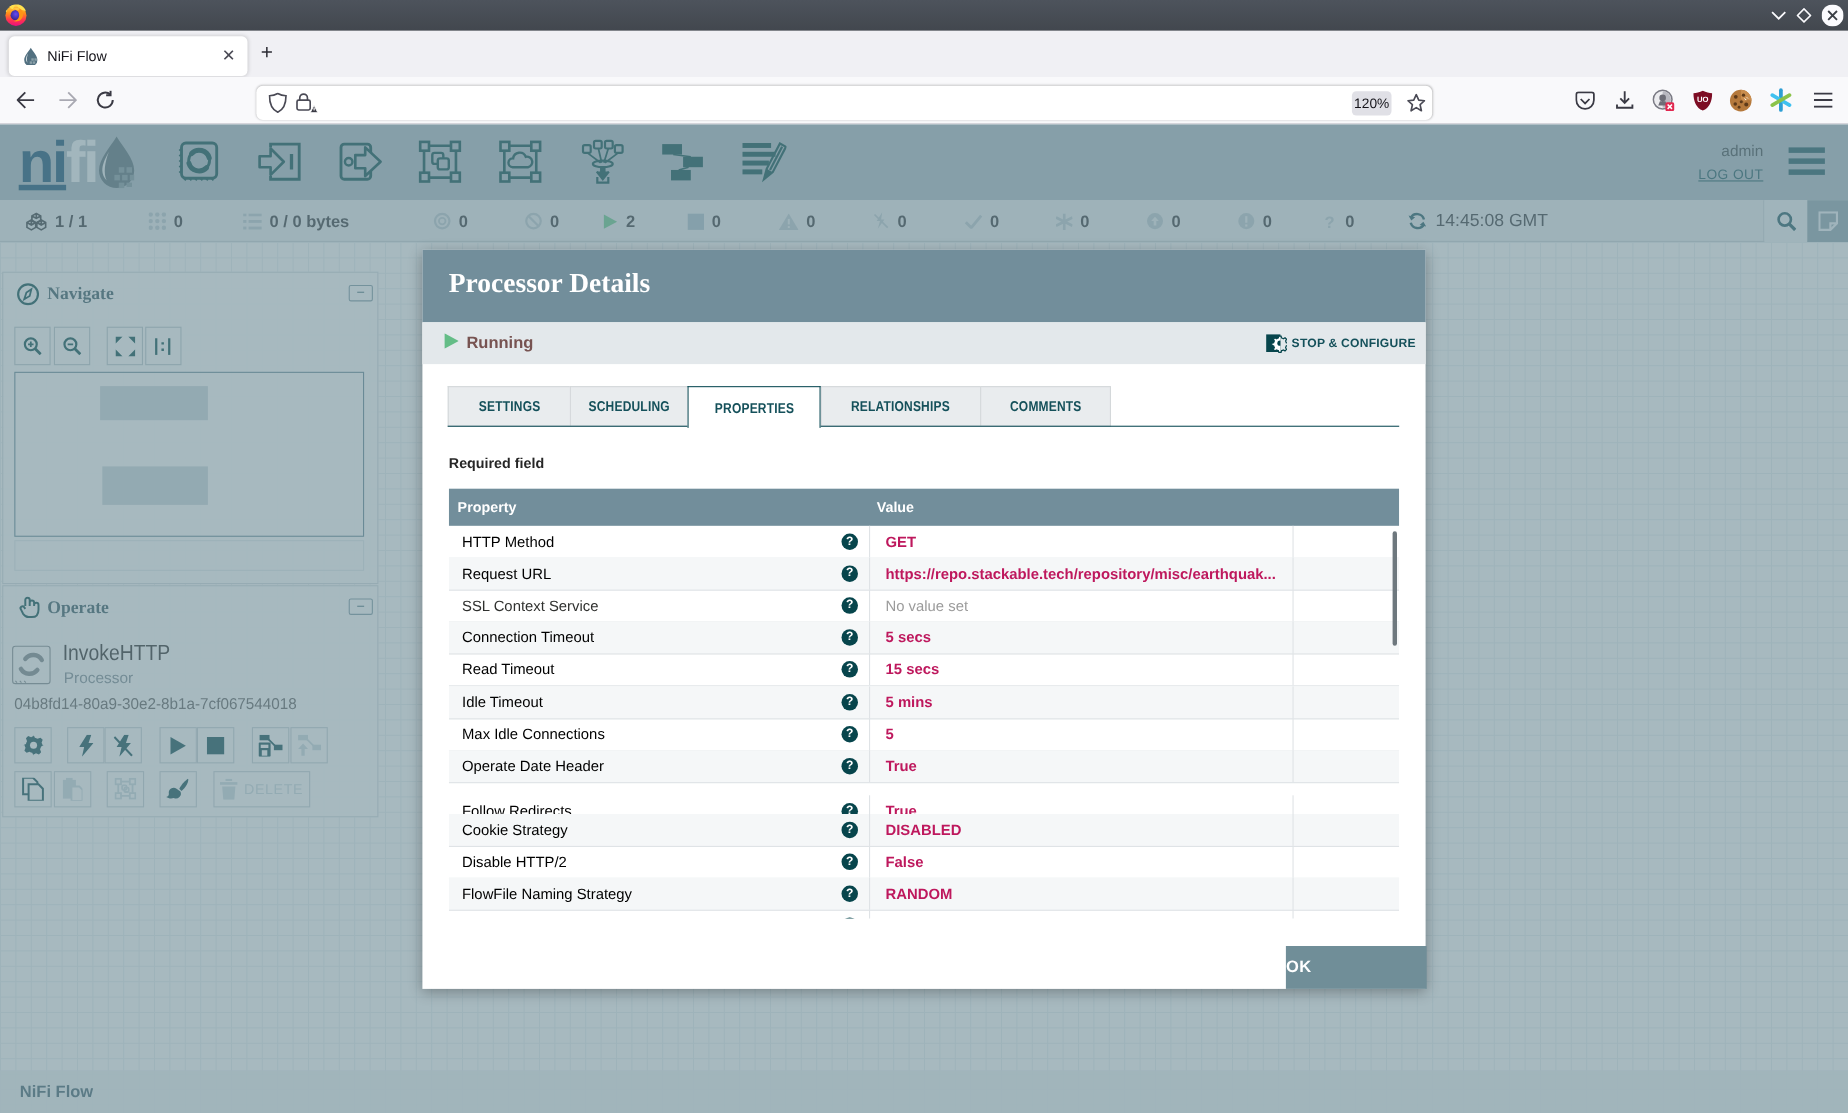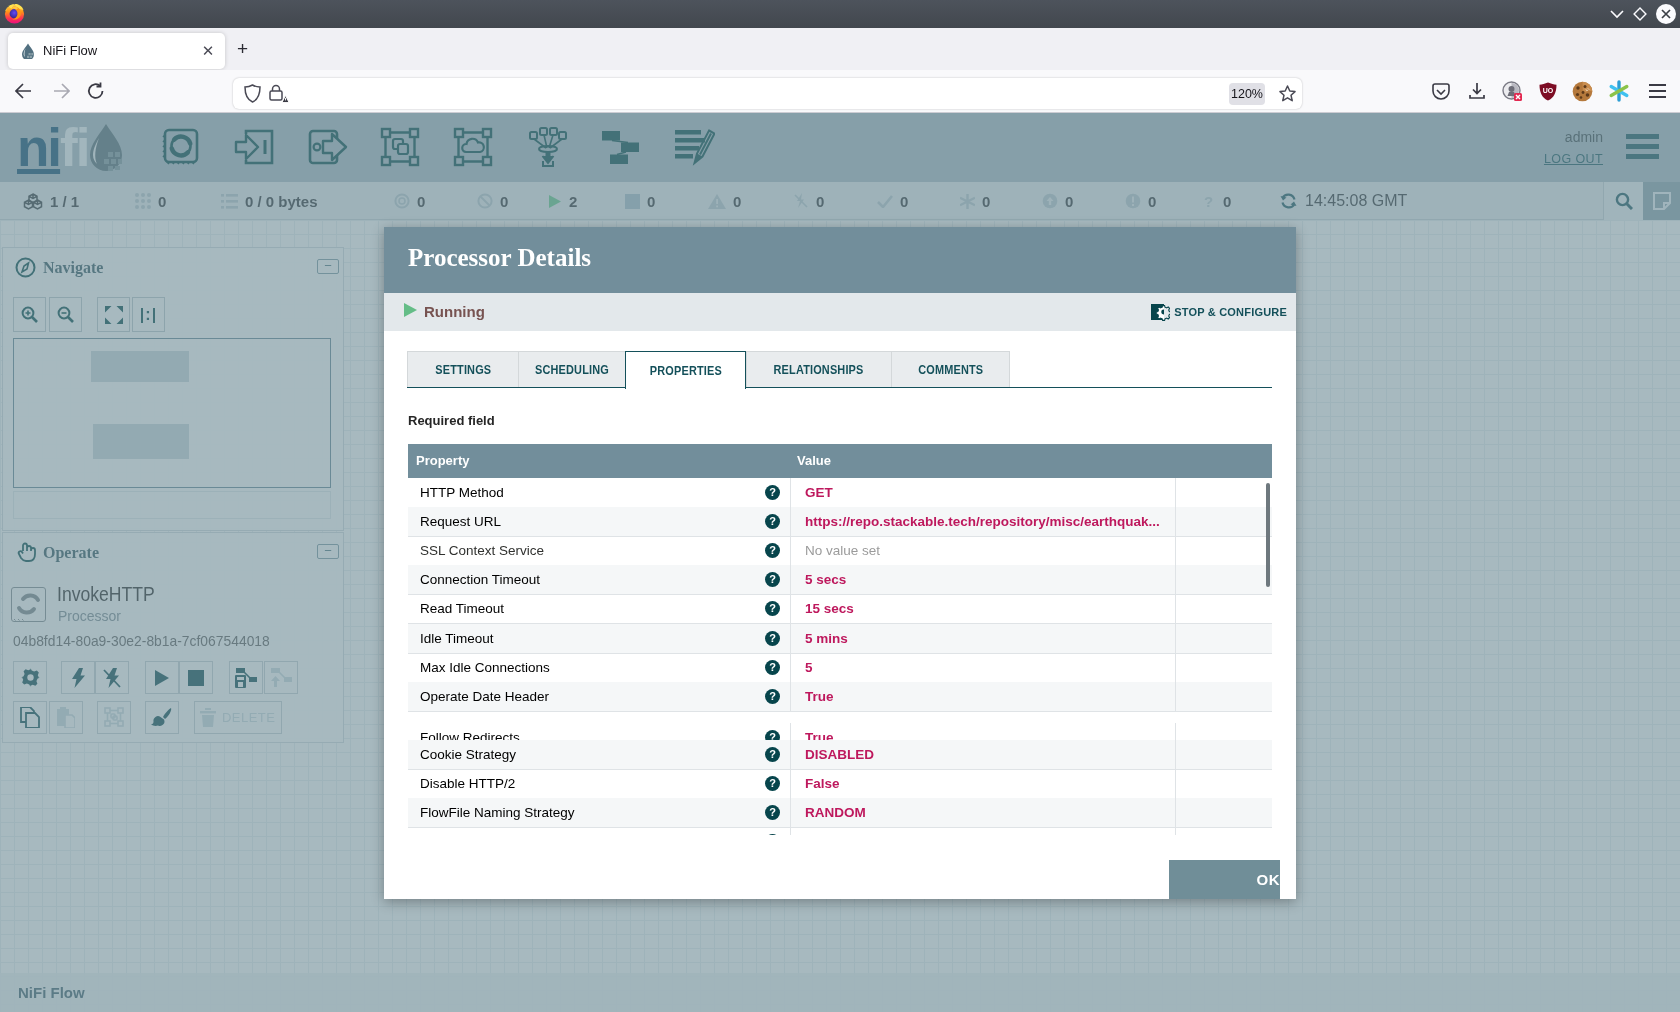--- a/index.html
+++ b/index.html
@@ -72,22 +72,22 @@
 .prow.alt { background:#f5f7f8; }
 .pname { position:absolute; left:12px; top:7px; font-weight:normal; color:#000000; width:330px; }
 .pname.norm { font-weight:normal; color:#30312f; }
 .pval { position:absolute; left:397px; top:7px; font-weight:bold; color:#be185d; width:360px; white-space:nowrap; overflow:hidden; }
 .pval.nv { font-weight:normal; color:#9b9b9b; }
 .qicon { position:absolute; left:357px; top:7px; width:15px; height:15px; border-radius:50%; background:#07454c; color:#fff;
   font-size:11px; font-weight:bold; text-align:center; line-height:15px; }
 .vline1 { position:absolute; left:382px; top:0; width:1px; height:100%; background:#dfe3e6; }
 .vline2 { position:absolute; left:767px; top:0; width:1px; height:100%; background:#dfe3e6; }
 .scrollthumb { position:absolute; left:882px; top:256px; width:4px; height:104px; background:#6e787e; border-radius:2px; }
-.okbtn { position:absolute; left:785px; top:633px; width:111px; height:39px; background:#708e98; color:#fff;
-  font-size:15px; font-weight:bold; text-align:right; line-height:39px; letter-spacing:0.5px;padding-left:28px; }
+.okbtn { position:absolute; left:785px; top:633px; width:128px; height:39px; background:#708e98; color:#fff;
+  font-size:15px; font-weight:bold; text-align:left; line-height:39px; letter-spacing:0.5px; }
 </style>
 </head>
 <body>
 
 <div class="titlebar">
   <svg style="position:absolute; left:4px; top:3px;" width="21" height="21" viewBox="0 0 21 21">
     <defs>
       <linearGradient id="fxg" x1="0" y1="0" x2="0" y2="1">
         <stop offset="0%" stop-color="#ffd94f"></stop>
           <stop offset="38%" stop-color="#ff9416"></stop>

